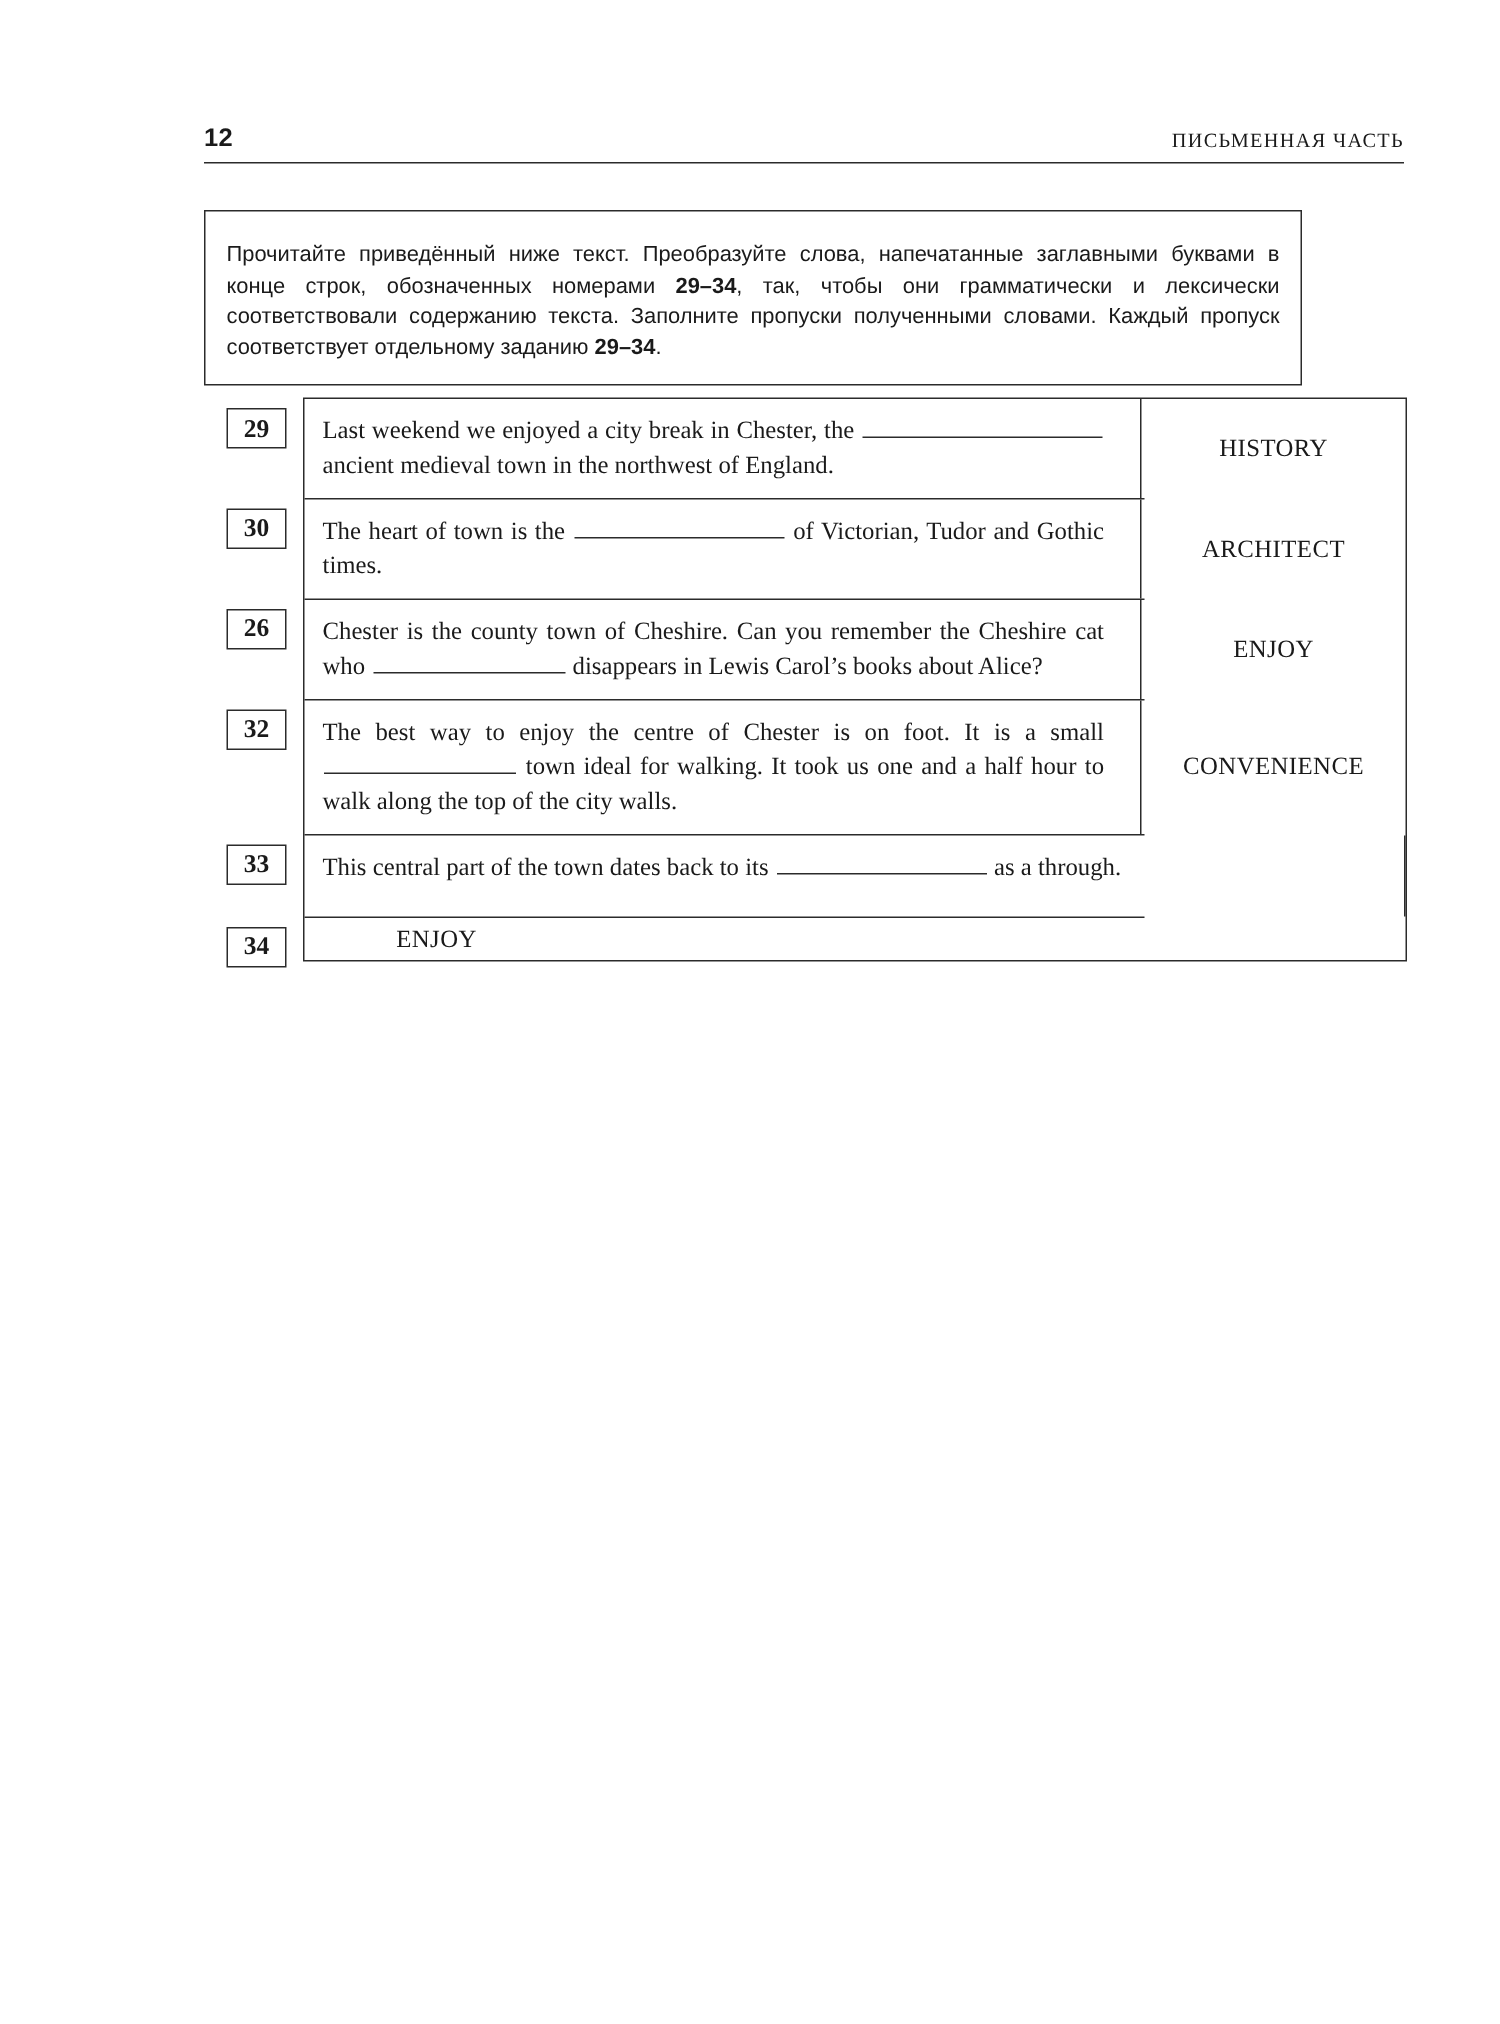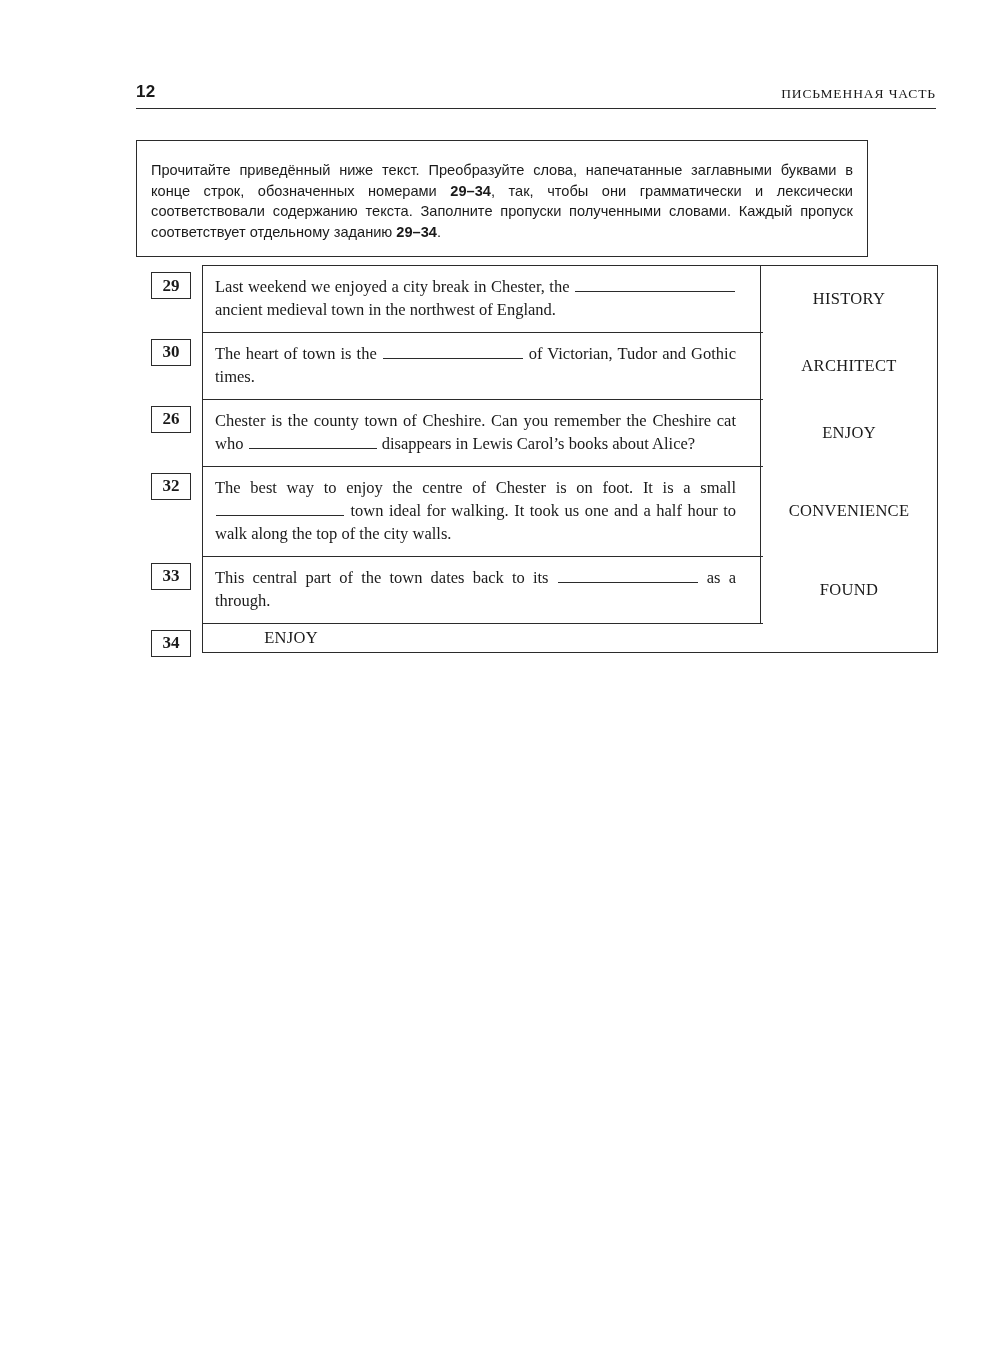--- a/index.html
+++ b/index.html
@@ -207,21 +207,20 @@
 
   <div class="task-row">
     <div class="num-cell">
       <div class="num-box">33</div>
     </div>
     <div class="text-cell">
       <p class="sentence"><span>This central part of the town dates back to its</span>
         <span class="blank w-mid"></span>
         <span>as a through.</span></p>
     </div>
-    <div class="word-cell">FOUND</div>
   </div>
   <div class="row-sep"></div>
 
   <div class="task-row">
     <div class="num-cell">
       <div class="num-box">34</div>
     </div>
     <div class="word-cell">ENJOY</div>
   </div>
 

